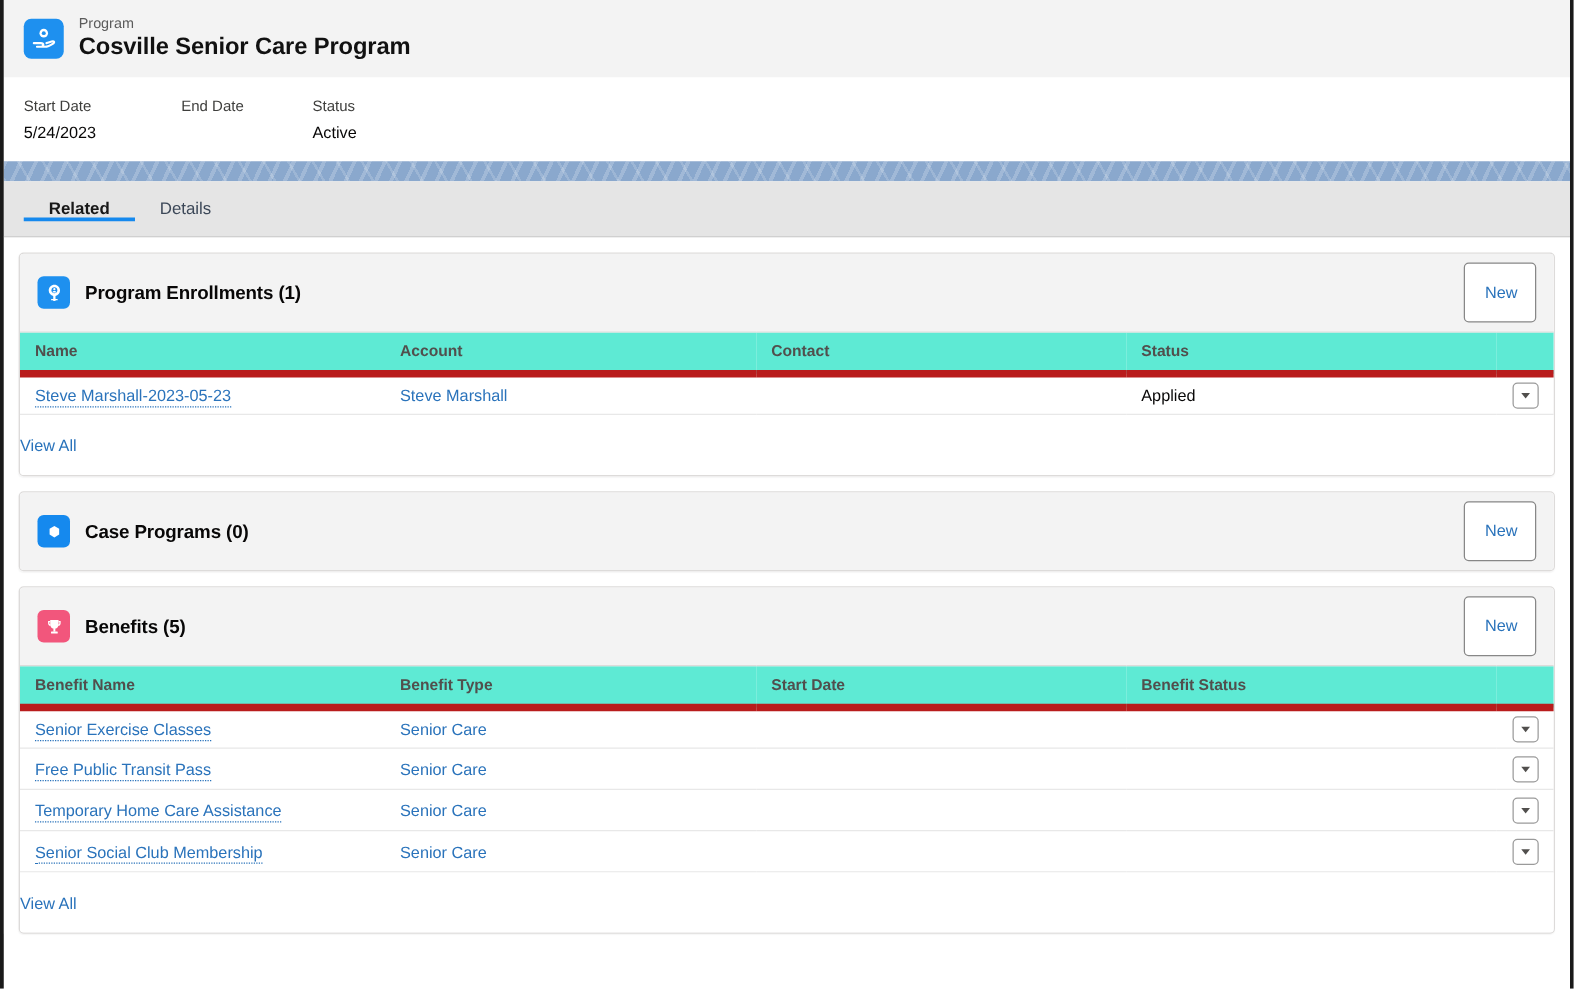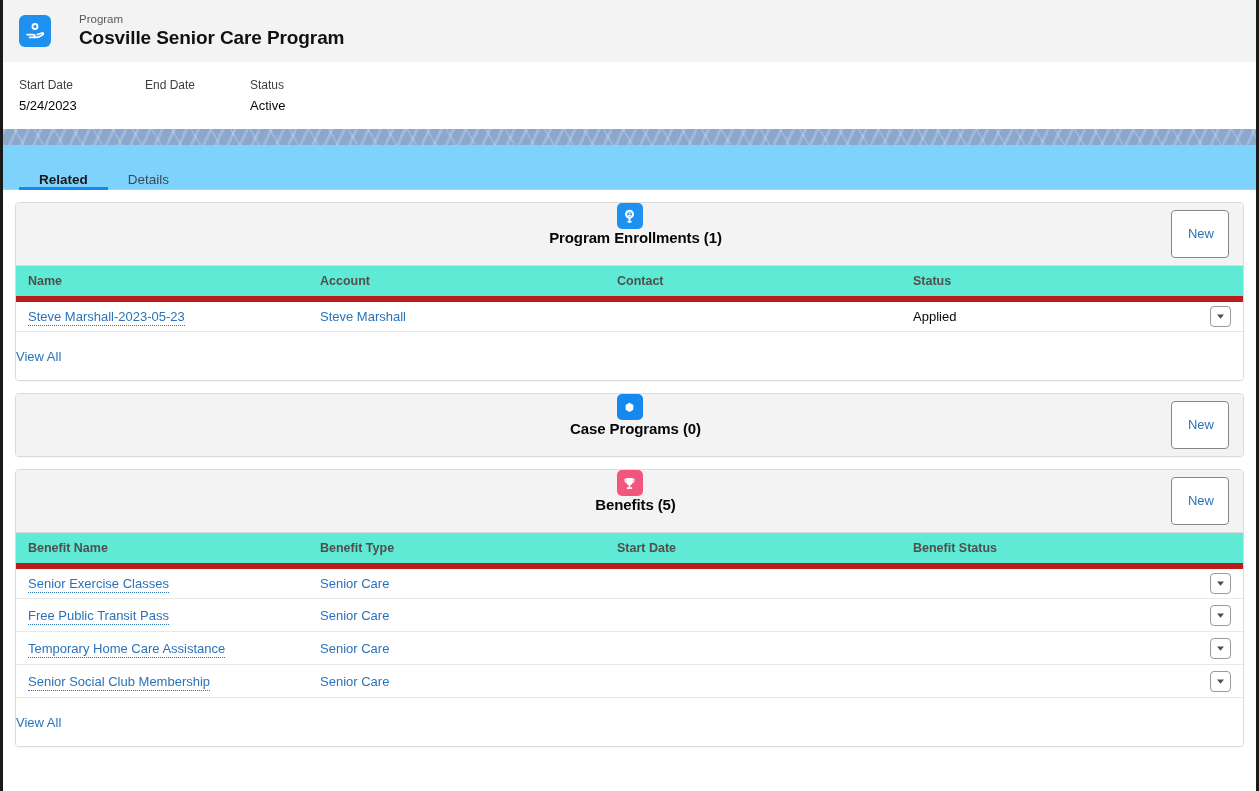--- a/index.html
+++ b/index.html
@@ -28,21 +28,21 @@
     padding: 0 16px;
   }
   .app-icon {
     width: 32px; height: 32px;
     border-radius: 6px;
     background: #1e90ef;
     display: flex; align-items: center; justify-content: center;
     flex: 0 0 auto;
   }
   .app-icon svg { display: block; }
-  .title-block { margin-left: 28px; }
+  .title-block { margin-left: 12px; }
   .obj-label {
     font-size: 11.5px;
     color: #5b5b5b;
     line-height: 14px;
   }
   .record-title {
     font-size: 19px;
     font-weight: bold;
     color: #111111;
     line-height: 24px;
@@ -81,24 +81,24 @@
         rgba(255,255,255,0) 3px, rgba(255,255,255,0) 11px),
       repeating-linear-gradient(60deg,
         rgba(255,255,255,0.16) 0px, rgba(255,255,255,0.16) 2px,
         rgba(255,255,255,0) 2px, rgba(255,255,255,0) 17px),
       #8aa8cd;
   }
 
   
   .tabbar {
     height: 45px;
-    background: #7dd3fc;
+    background: #e5e5e5;
     border-bottom: 1px solid #c9c9c9;
     display: flex;
-    align-items: flex-end;
+    align-items: center;
     padding: 0 16px;
   }
   .tab {
     display: flex; align-items: center;
     padding: 0 20px;
     font-size: 13.5px;
     color: #3c4858;
     cursor: pointer;
     border-bottom: 3px solid transparent;
     position: relative;
@@ -123,21 +123,20 @@
     overflow: hidden;
     box-shadow: 0 1px 1px rgba(0,0,0,0.04);
   }
   .card-header {
     background: #f3f3f3;
     height: 62px;
     display: flex;
     align-items: center;
     padding: 0 14px;
     position: relative;
-    flex-direction: column;
   }
   .card-icon {
     width: 26px; height: 26px;
     border-radius: 5px;
     display: flex; align-items: center; justify-content: center;
     flex: 0 0 auto;
   }
   .card-icon svg { display: block; }
   .card-title {
     margin-left: 12px;

